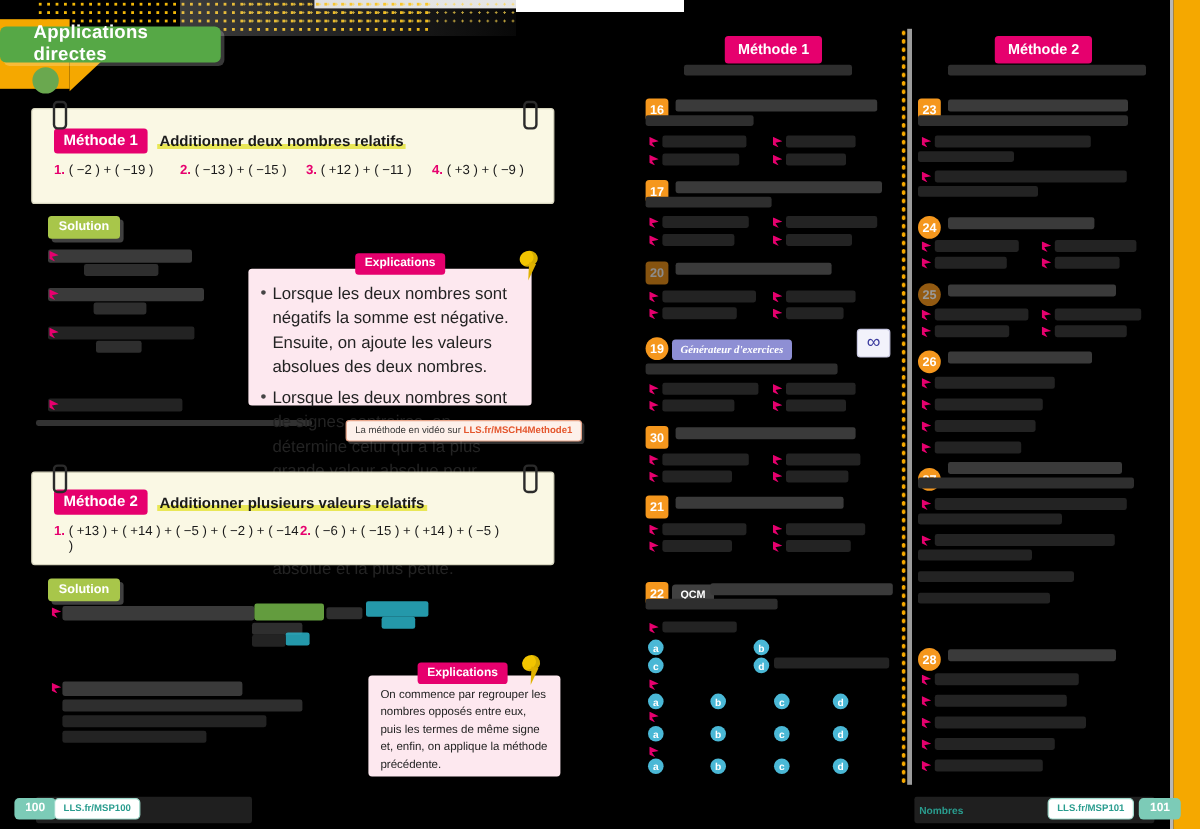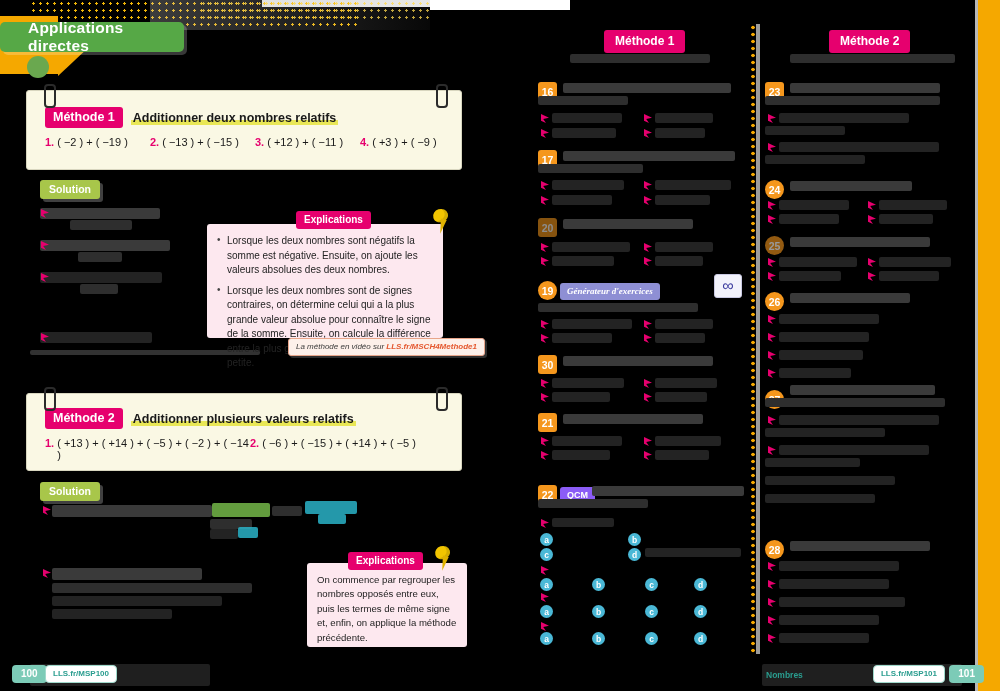--- a/index.html
+++ b/index.html
@@ -102,21 +102,21 @@
   
   .expl-box {
     position:absolute; background:#fde8ef; border-radius:3px; padding:10px 10px 9px;
   }
   .expl-tag {
     position:absolute; background:#e6006e; color:#fff; font-weight:bold;
     font-size:10px; padding:3px 8px 4px; border-radius:3px;
   }
   .expl-box ul { list-style:none; }
   .expl-box li {
-    position:relative; font-size:10px; line-height:1.45; color:#232323;
+    position:relative; font-size:14px; line-height:1.45; color:#232323;
     padding-left:10px; margin-bottom:6px;
   }
   .expl-box li:before { content:"•"; position:absolute; left:0; top:-1px; color:#444; }
   .expl-text { font-size:9.6px; line-height:1.5; color:#232323; }
   .pin {
     position:absolute; width:22px; height:26px;
   }
   .pin .head{ position:absolute; left:3px; top:0; width:15px; height:13px; border-radius:50% 50% 45% 45%;
     background:#f2c500; transform:rotate(-18deg); box-shadow:inset -3px -2px 0 rgba(0,0,0,.12);}
   .pin .needle{ position:absolute; left:9px; top:10px; width:0; height:0;
@@ -142,21 +142,21 @@
     position:absolute; width:19px; height:19px; background:#f5971d; color:#fff;
     font-size:10.5px; font-weight:bold; display:flex; align-items:center;
     justify-content:center; border-radius:3px;
   }
   .exo-num.round { border-radius:50%; }
   .exo-badge {
     position:absolute; font-size:9px; font-weight:bold; color:#fff;
     padding:3px 7px 4px; border-radius:3px;
   }
   .badge-gen { background:#8e8fd4; font-style:italic; font-family:"Liberation Serif", serif; }
-  .badge-qcm { background:#8b5cf6; }
+  .badge-qcm { background:#404040; }
   .infinity-box {
     position:absolute; width:28px; height:24px; background:#f2f2fb;
     border:1px solid #c9c9e2; border-radius:3px; color:#3b3b9e;
     display:flex; align-items:center; justify-content:center; font-size:16px;
   }
   .qcm-opt {
     position:absolute; width:13px; height:13px; border-radius:50%;
     background:#4ab8d6; color:#fff; font-size:8.5px; font-weight:bold;
     display:flex; align-items:center; justify-content:center;
   }
@@ -246,21 +246,21 @@
     <li>Lorsque les deux nombres sont négatifs la somme est négative. Ensuite, on ajoute les valeurs absolues des deux nombres.</li>
     <li>Lorsque les deux nombres sont de signes contraires, on détermine celui qui a la plus grande valeur absolue pour connaître le signe de la somme. Ensuite, on calcule la différence entre la plus grande valeur absolue et la plus petite.</li>
   </ul>
 </div>
 <div class="expl-tag" style="left:296px; top:211px;">Explications</div>
 <div class="pin" style="left:430px; top:209px;">
   <div class="head"></div>
     <div class="needle"></div>
 </div>
 
-<div class="video-link" style="left:288px; top:338px;font-style:italic;">
+<div class="video-link" style="left:288px; top:350px;">
   <span>La méthode en vidéo sur </span><b>LLS.fr/MSCH4Methode1</b>
 </div>
 
 <div class="method-card" style="left:26px; top:393px; width:436px; height:78px;">
   <div class="ring" style="left:14px; top:2px;"></div>
   <div class="ring" style="left:406px; top:2px;"></div>
   <div style="padding:14px 16px 0 18px;">
     <div class="method-head">
       <span class="tag-pink">Méthode 2</span>
       <span class="head-title">Additionner plusieurs valeurs relatifs</span>

